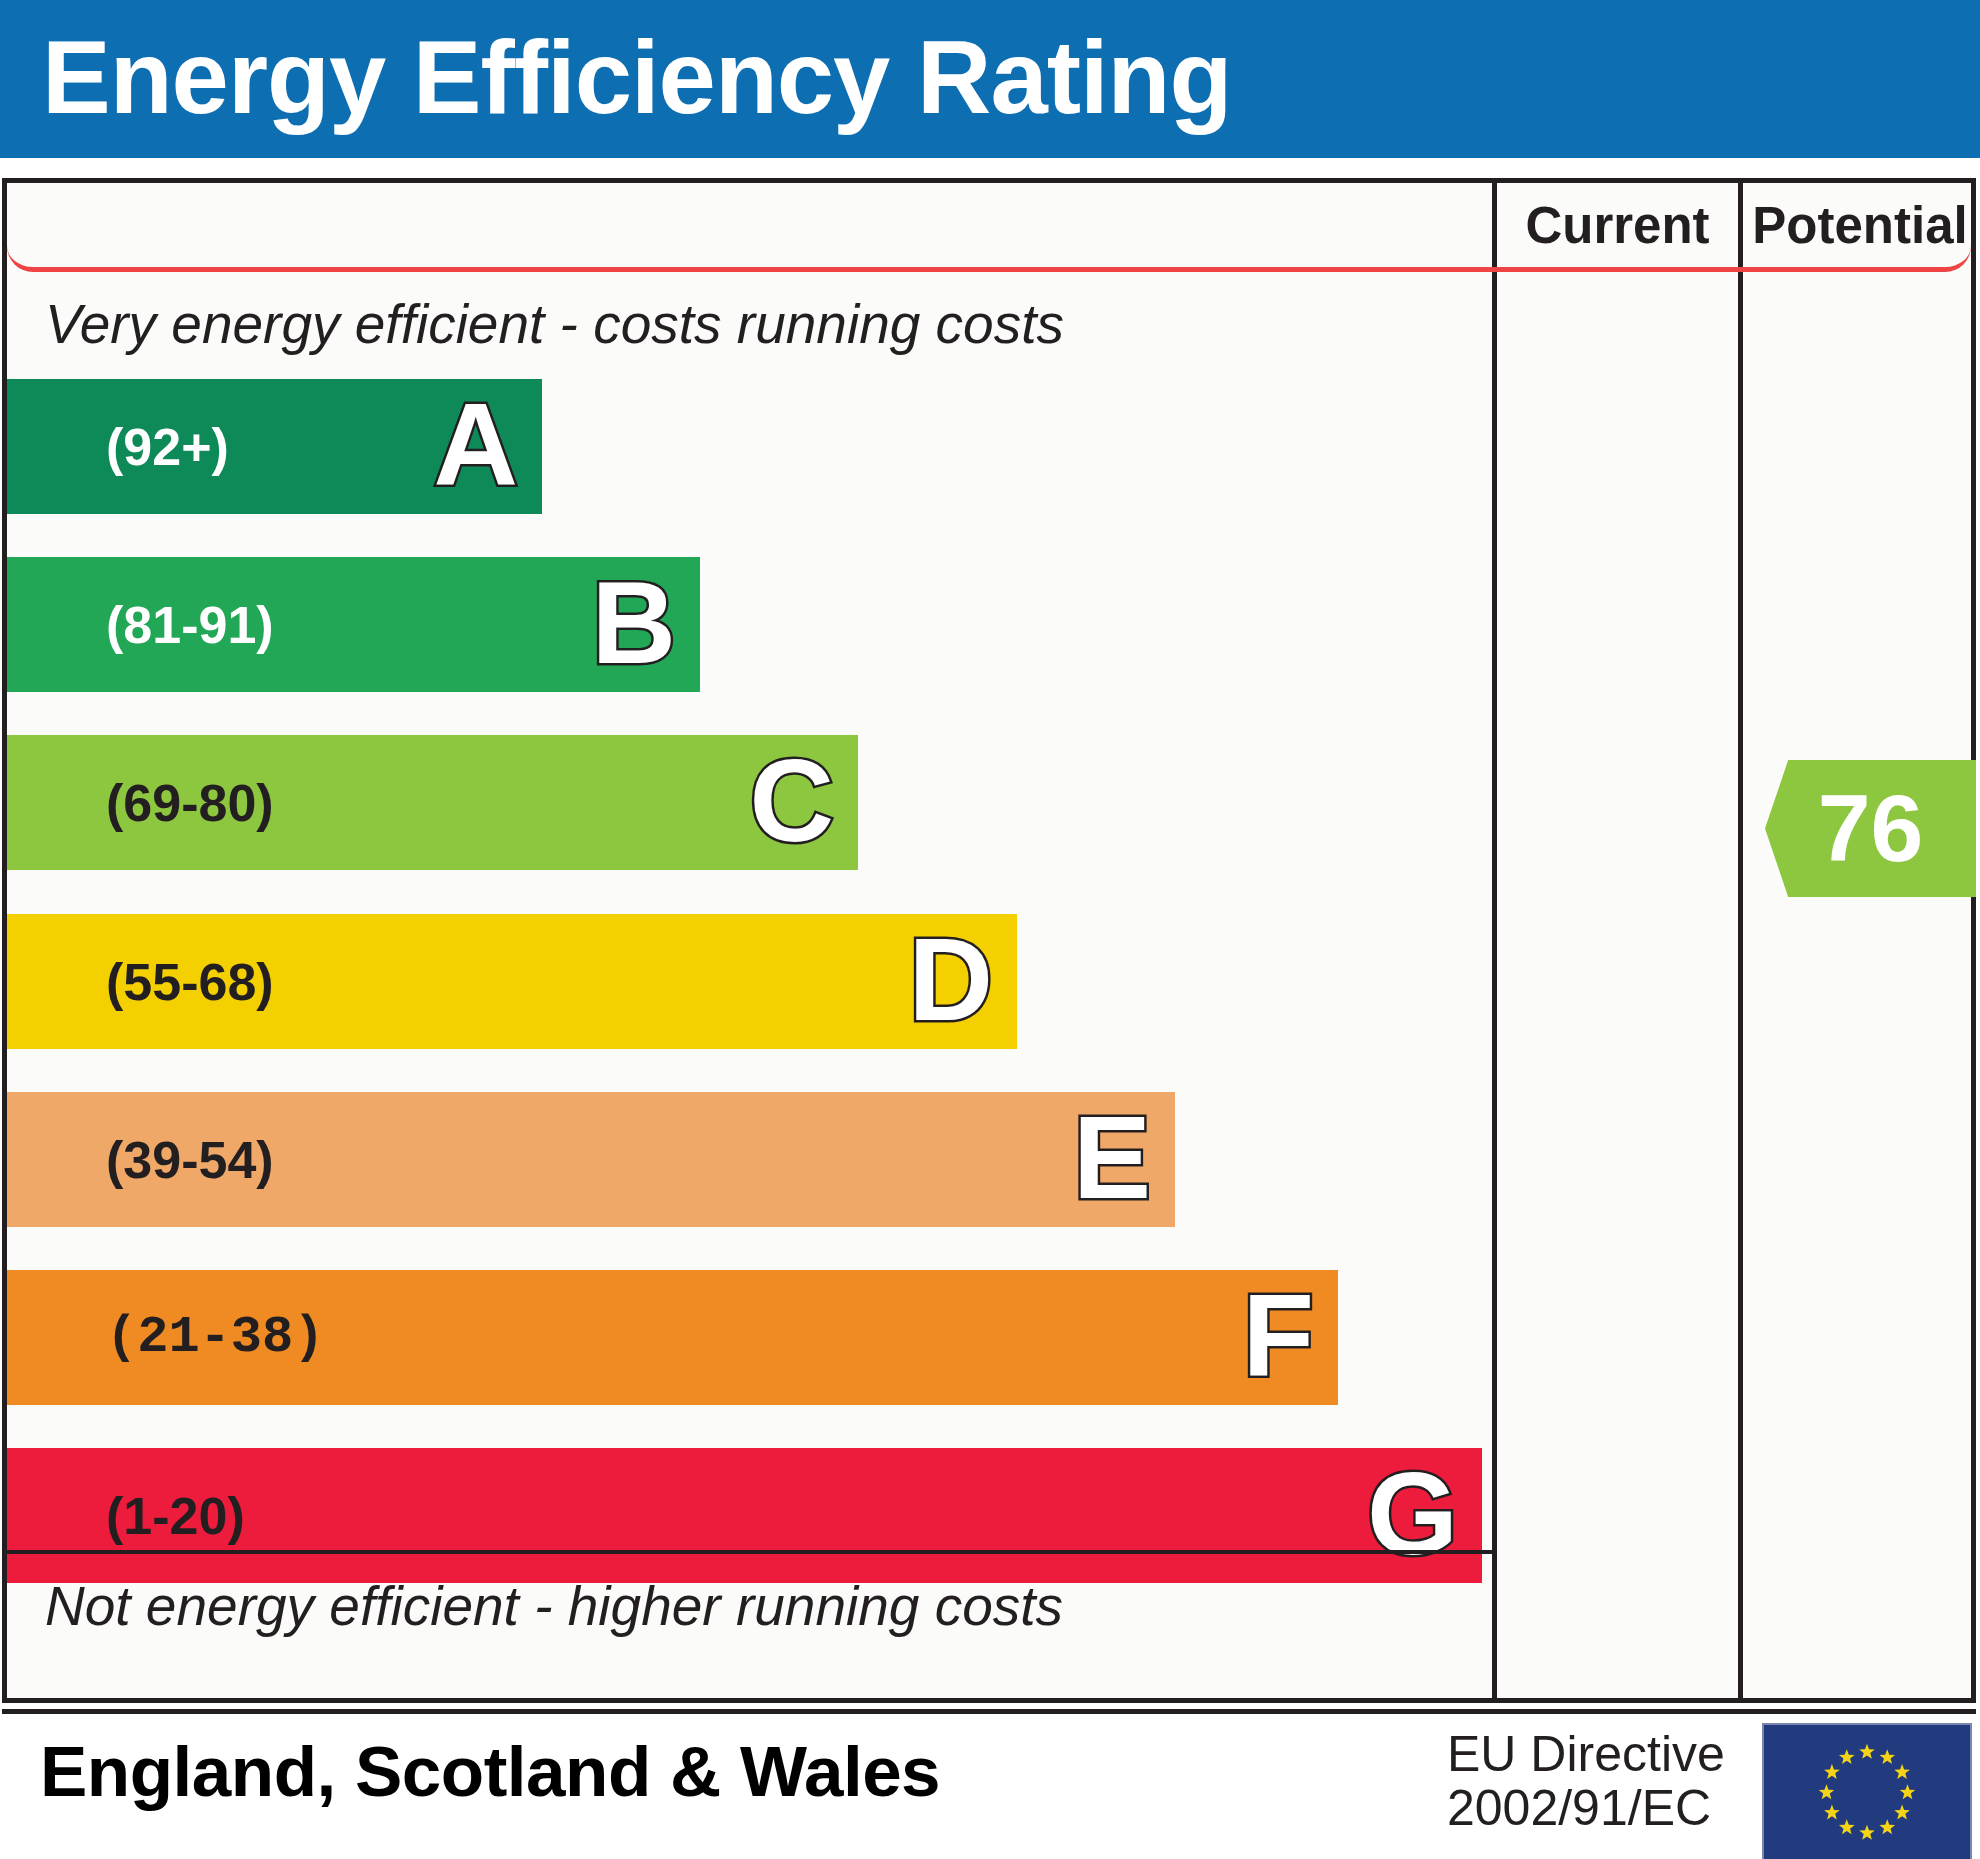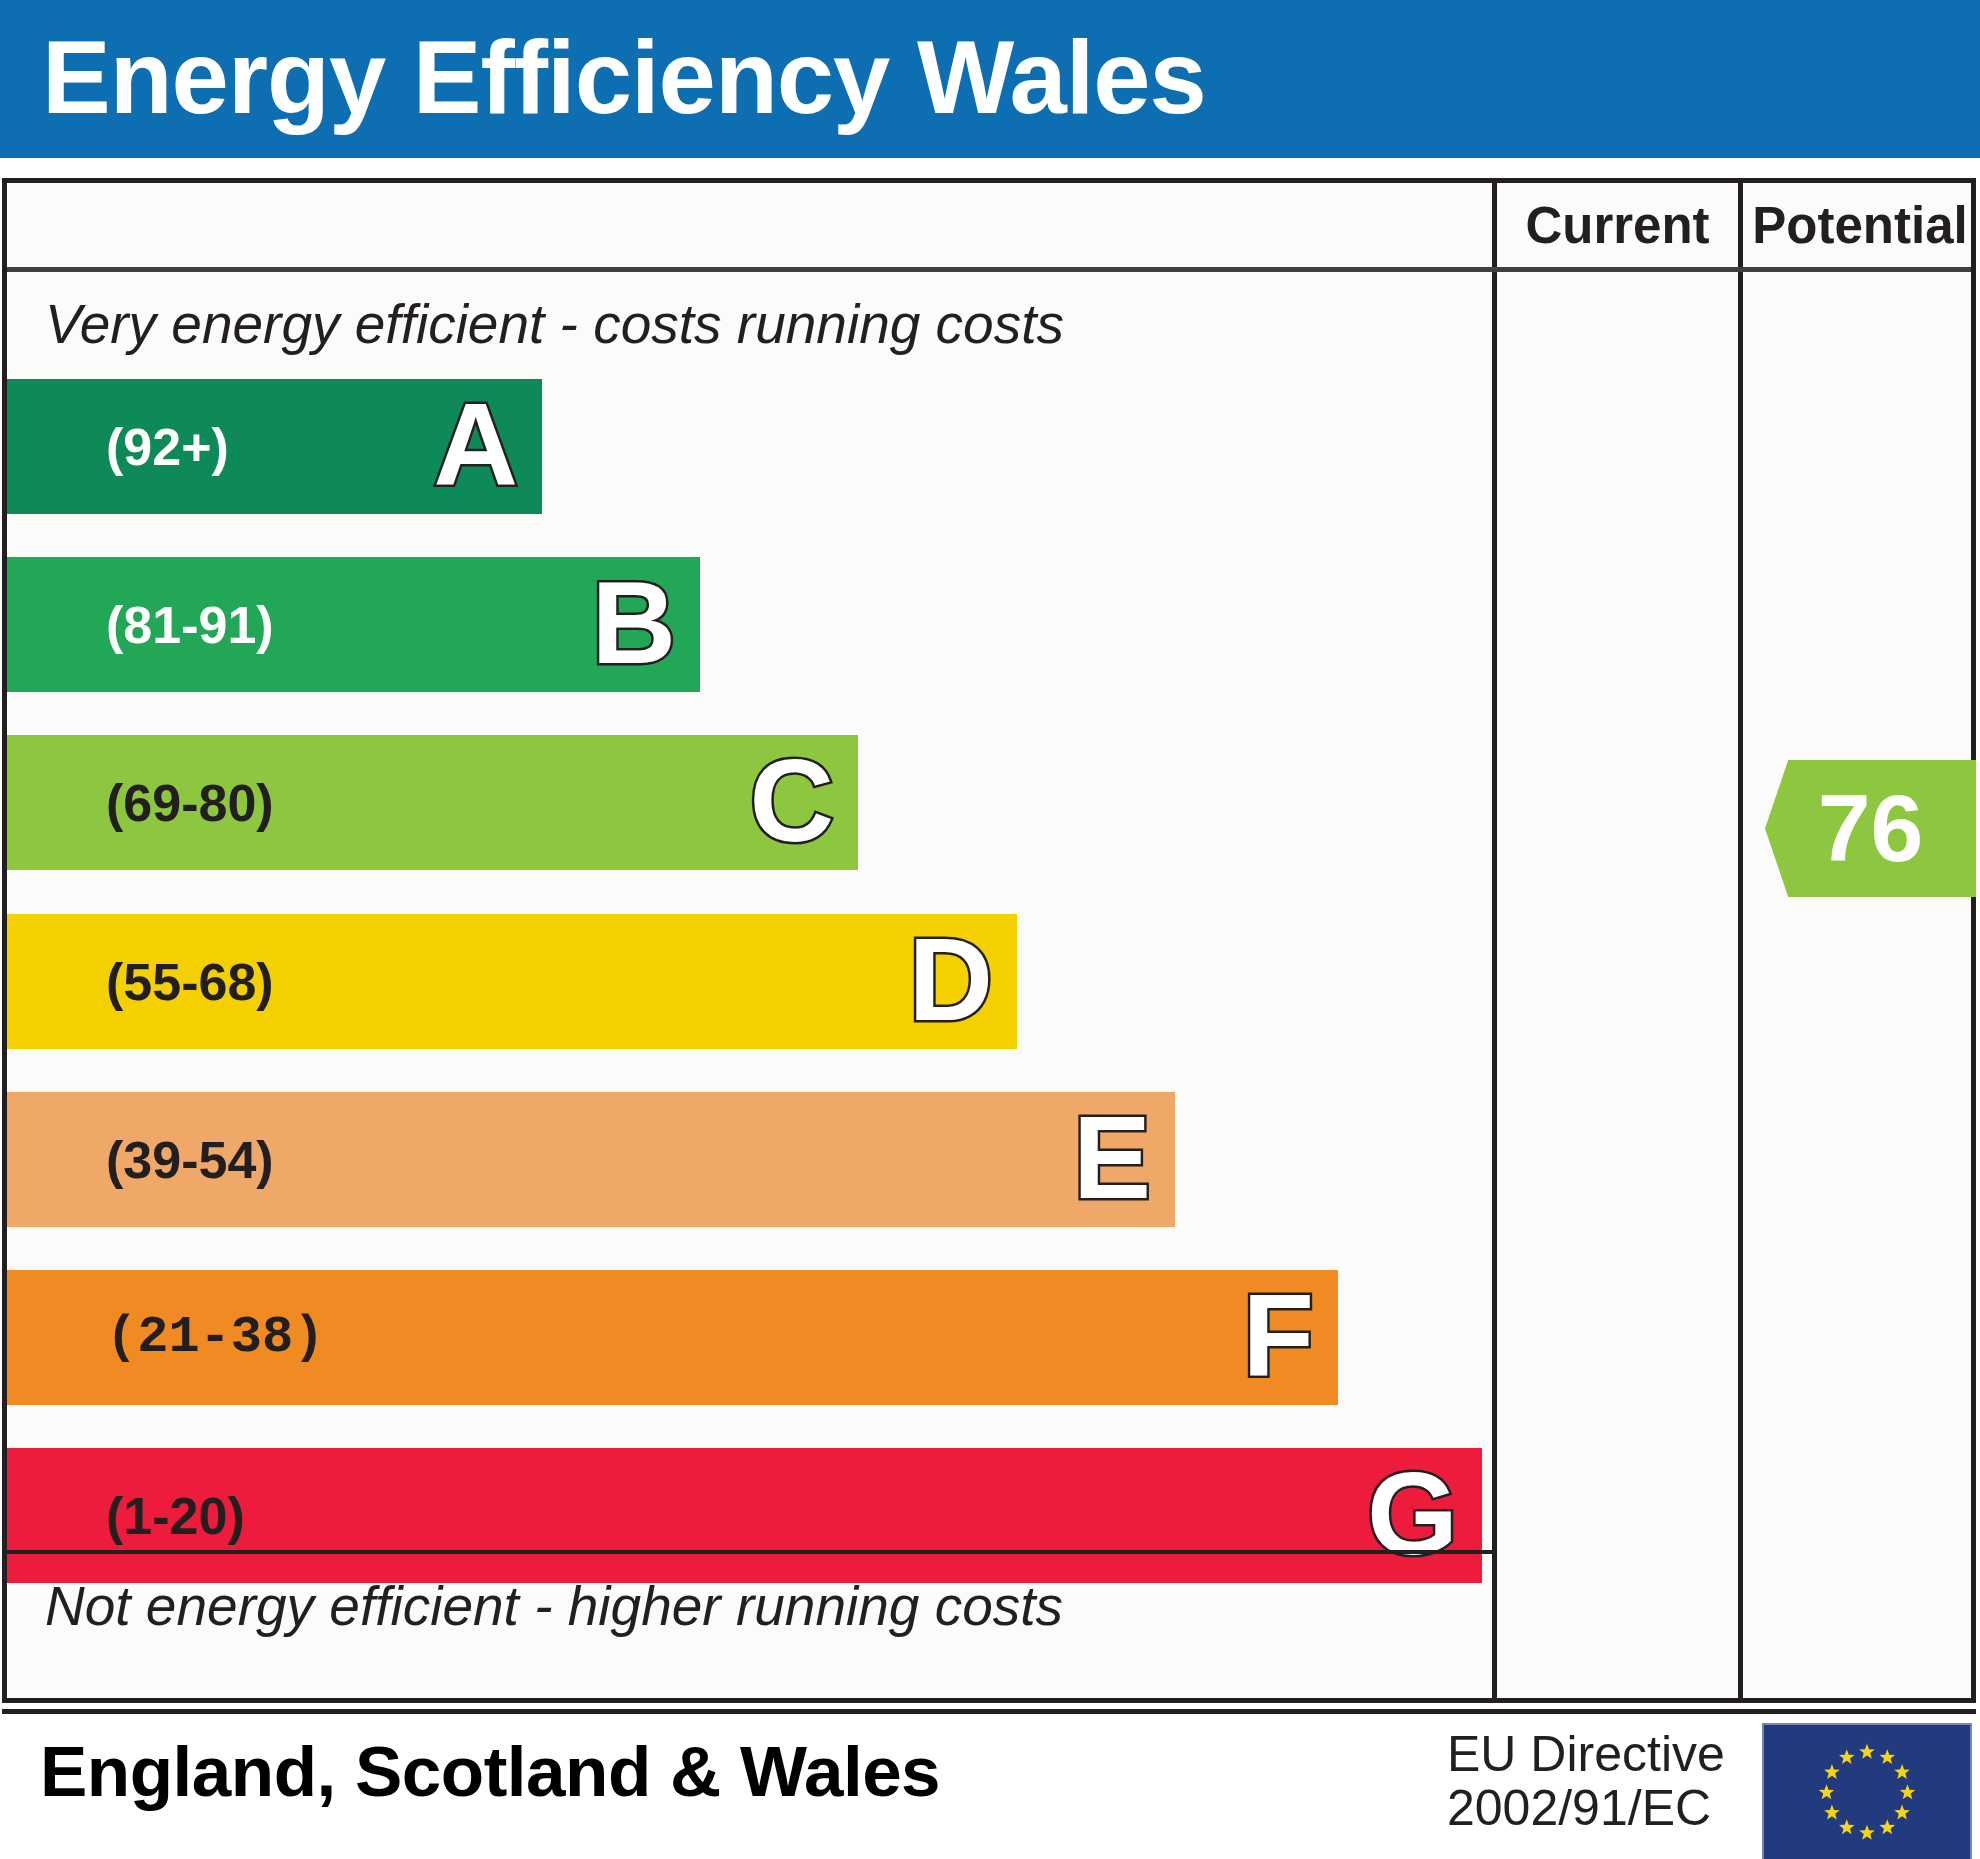--- a/index.html
+++ b/index.html
@@ -54,22 +54,23 @@
     background: #fbfbfa;
   }
 
   
   .col-header-row {
     position: absolute;
     left: 0;
     top: 0;
     width: 100%;
     height: 89px;
-    border-bottom: 5px solid #404040;
-    box-sizing: border-box;
+    border-bottom: 5px solid #ef4444;
+    box-sizing: border-box;
+    border-radius: 26px;
   }
   .col-header {
     position: absolute;
     top: 0;
     height: 84px;
     display: flex;
     align-items: center;
     justify-content: center;
     font-size: 51px;
     font-weight: bold;
@@ -231,21 +232,21 @@
     height: 5px;
     background: #231f20;
   }
 </style>
 </head>
 <body>
 
 <div id="epc">
 
   <div class="header-bar">
-    <div class="header-title">Energy Efficiency Wales</div>
+    <div class="header-title">Energy Efficiency Rating</div>
   </div>
 
   <div class="chart-frame">
 
     <div class="col-header-row">
       <div class="col-header col-header-current">Current</div>
       <div class="col-header col-header-potential">Potential</div>
     </div>
 
     <div class="vdiv vdiv-1"></div>

